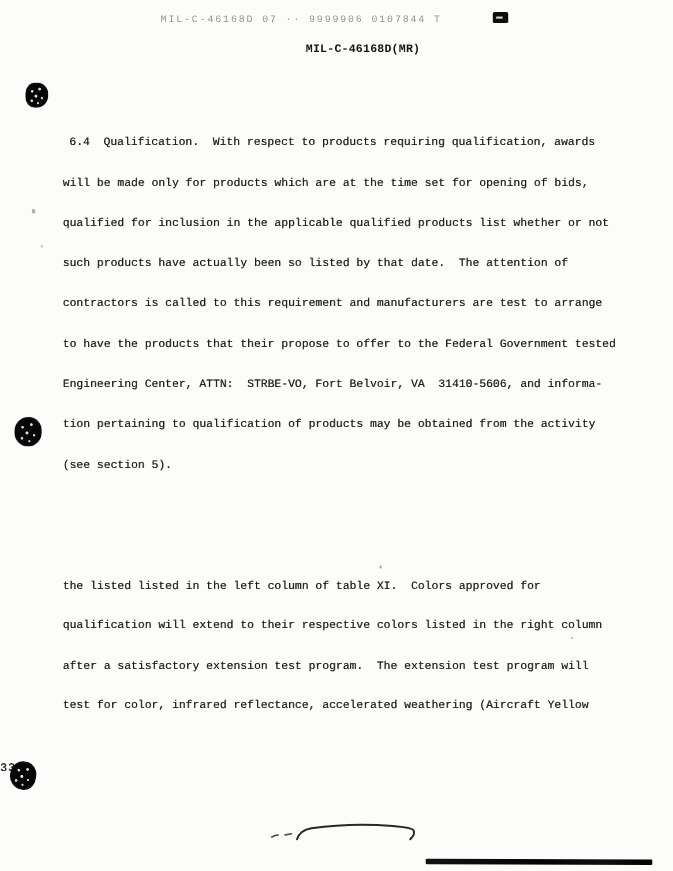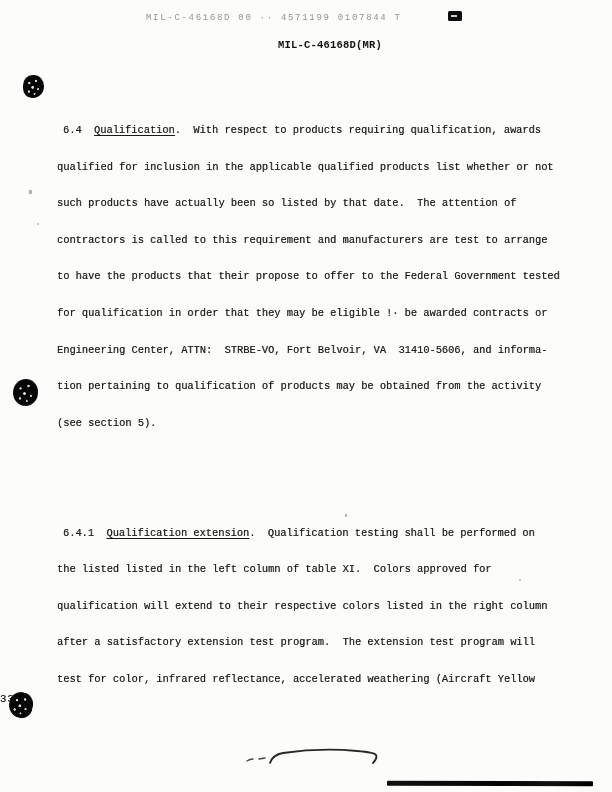--- a/index.html
+++ b/index.html
@@ -58,21 +58,21 @@
     width: 502px;
     font: 10.35px/12.2px "Liberation Mono", monospace;
     color: #1b1916;
     white-space: pre;
     text-shadow: 0.35px 0 rgba(27,25,22,0.55);
   }
   .para { margin: 0 0 12.2px 0; }
   .line { height: 12.2px; }
   .first { padding-left: 6px; }
   .num { margin-right: 12.4px; }
-  .head { text-decoration: underline; text-underline-offset: 2px; text-decoration-thickness: 1px; }
+  .head { text-underline-offset: 2px; text-decoration-thickness: 1px; }
 
   .page-num {
     position: absolute;
     top: 693px;
     left: 0; right: 0;
     font: 10.5px/12px "Liberation Mono", monospace;
     letter-spacing: 1px;
     color: #151310;
     text-shadow: 0.35px 0 rgba(27,25,22,0.55);
   }
@@ -110,41 +110,40 @@
     background: linear-gradient(90deg, #111 0%, #050505 55%, #111 80%, #000 100%);
     border-radius: 1px;
     transform: rotate(0.2deg);
   }
 </style>
 </head>
 <body>
 
 <div class="page">
 
-  <div class="scan-header">MIL-C-46168D 00 ·· 4571199 0107844 T</div>
+  <div class="scan-header">MIL-C-46168D 07 ·· 9999906 0107844 T</div>
   <div class="stamp"></div>
 
   <div class="doc-id">MIL-C-46168D(MR)</div>
 
   <div class="doc-body">
 
     <div class="para">
       <div class="line first"><span class="num">6.4</span><span class="head">Qualification</span><span>.  With respect to products requiring qualification, awards</span></div>
+      <div class="line">will be made only for products which are at the time set for opening of bids,</div>
       <div class="line">qualified for inclusion in the applicable qualified products list whether or not</div>
       <div class="line">such products have actually been so listed by that date.  The attention of</div>
       <div class="line">contractors is called to this requirement and manufacturers are test to arrange</div>
       <div class="line">to have the products that their propose to offer to the Federal Government tested</div>
-      <div class="line">for qualification in order that they may be eligible !· be awarded contracts or</div>
       <div class="line">Engineering Center, ATTN:  STRBE-VO, Fort Belvoir, VA  31410-5606, and informa-</div>
       <div class="line">tion pertaining to qualification of products may be obtained from the activity</div>
       <div class="line">(see section 5).</div>
     </div>
 
     <div class="para">
-      <div class="line first"><span class="num">6.4.1</span><span class="head">Qualification extension</span><span>.  Qualification testing shall be performed on</span></div>
       <div class="line">the listed listed in the left column of table XI.  Colors approved for</div>
       <div class="line">qualification will extend to their respective colors listed in the right column</div>
       <div class="line">after a satisfactory extension test program.  The extension test program will</div>
       <div class="line">test for color, infrared reflectance, accelerated weathering (Aircraft Yellow</div>
       
       
       
       
     </div>
 

